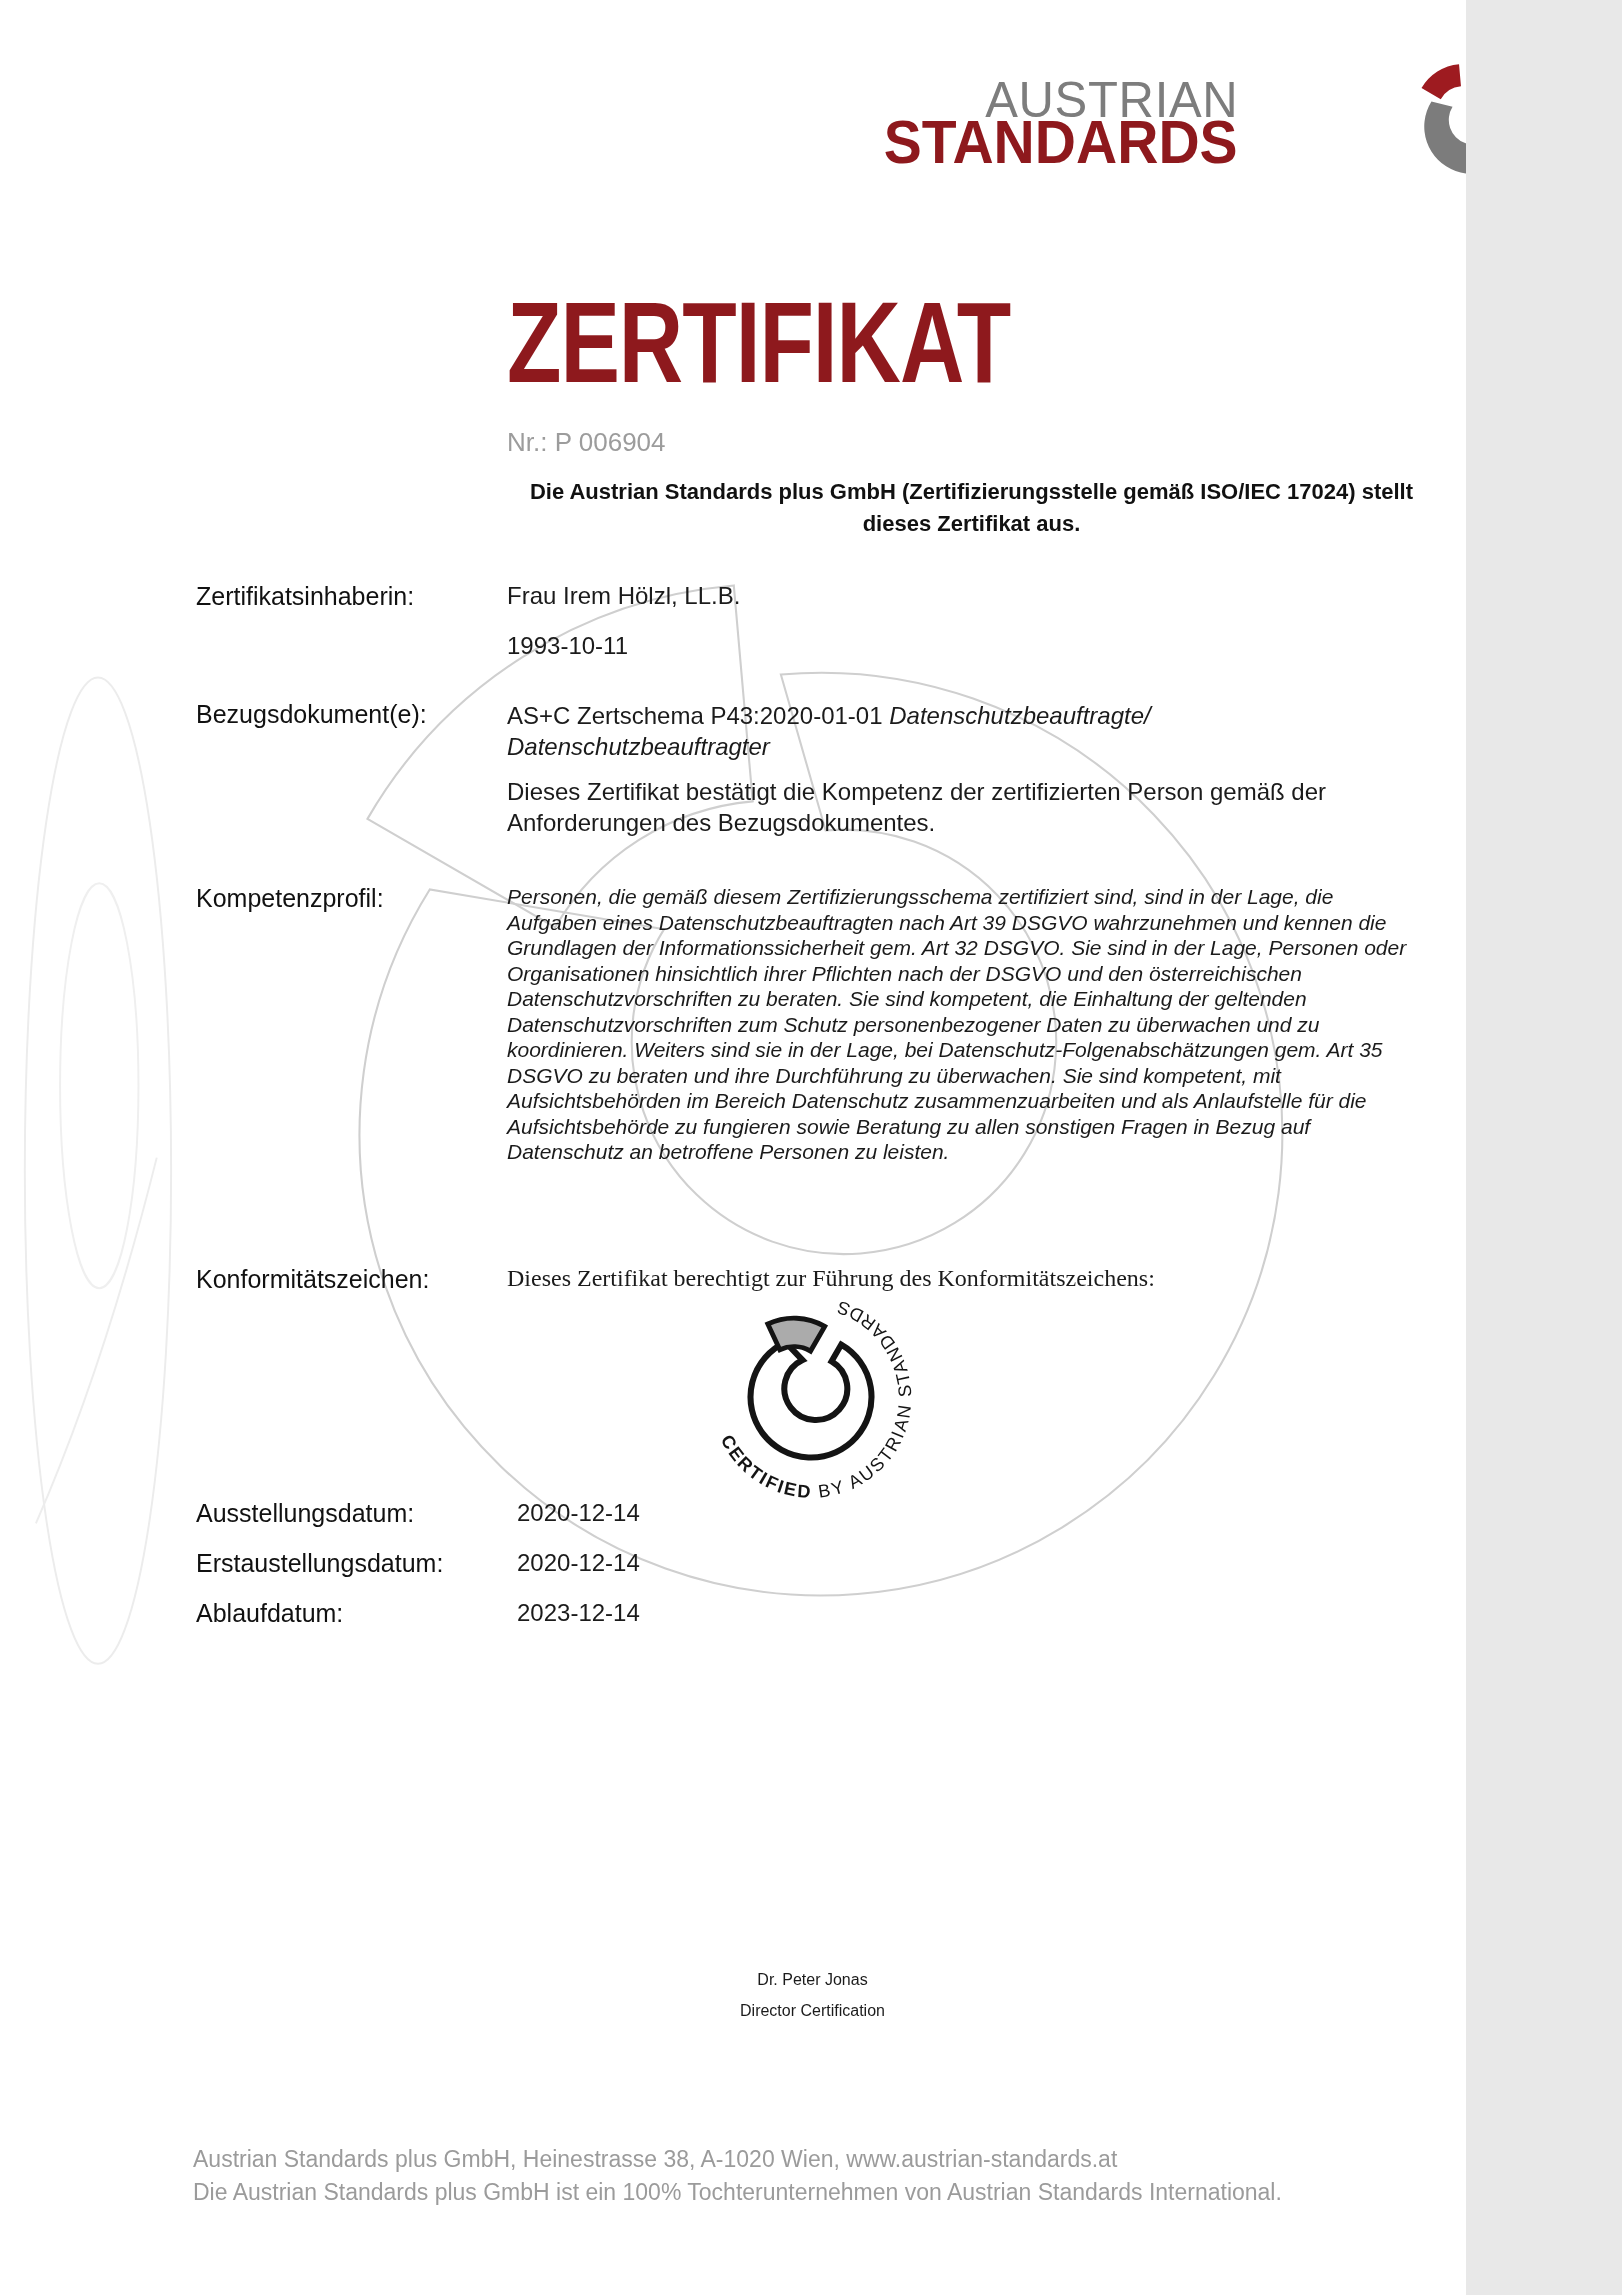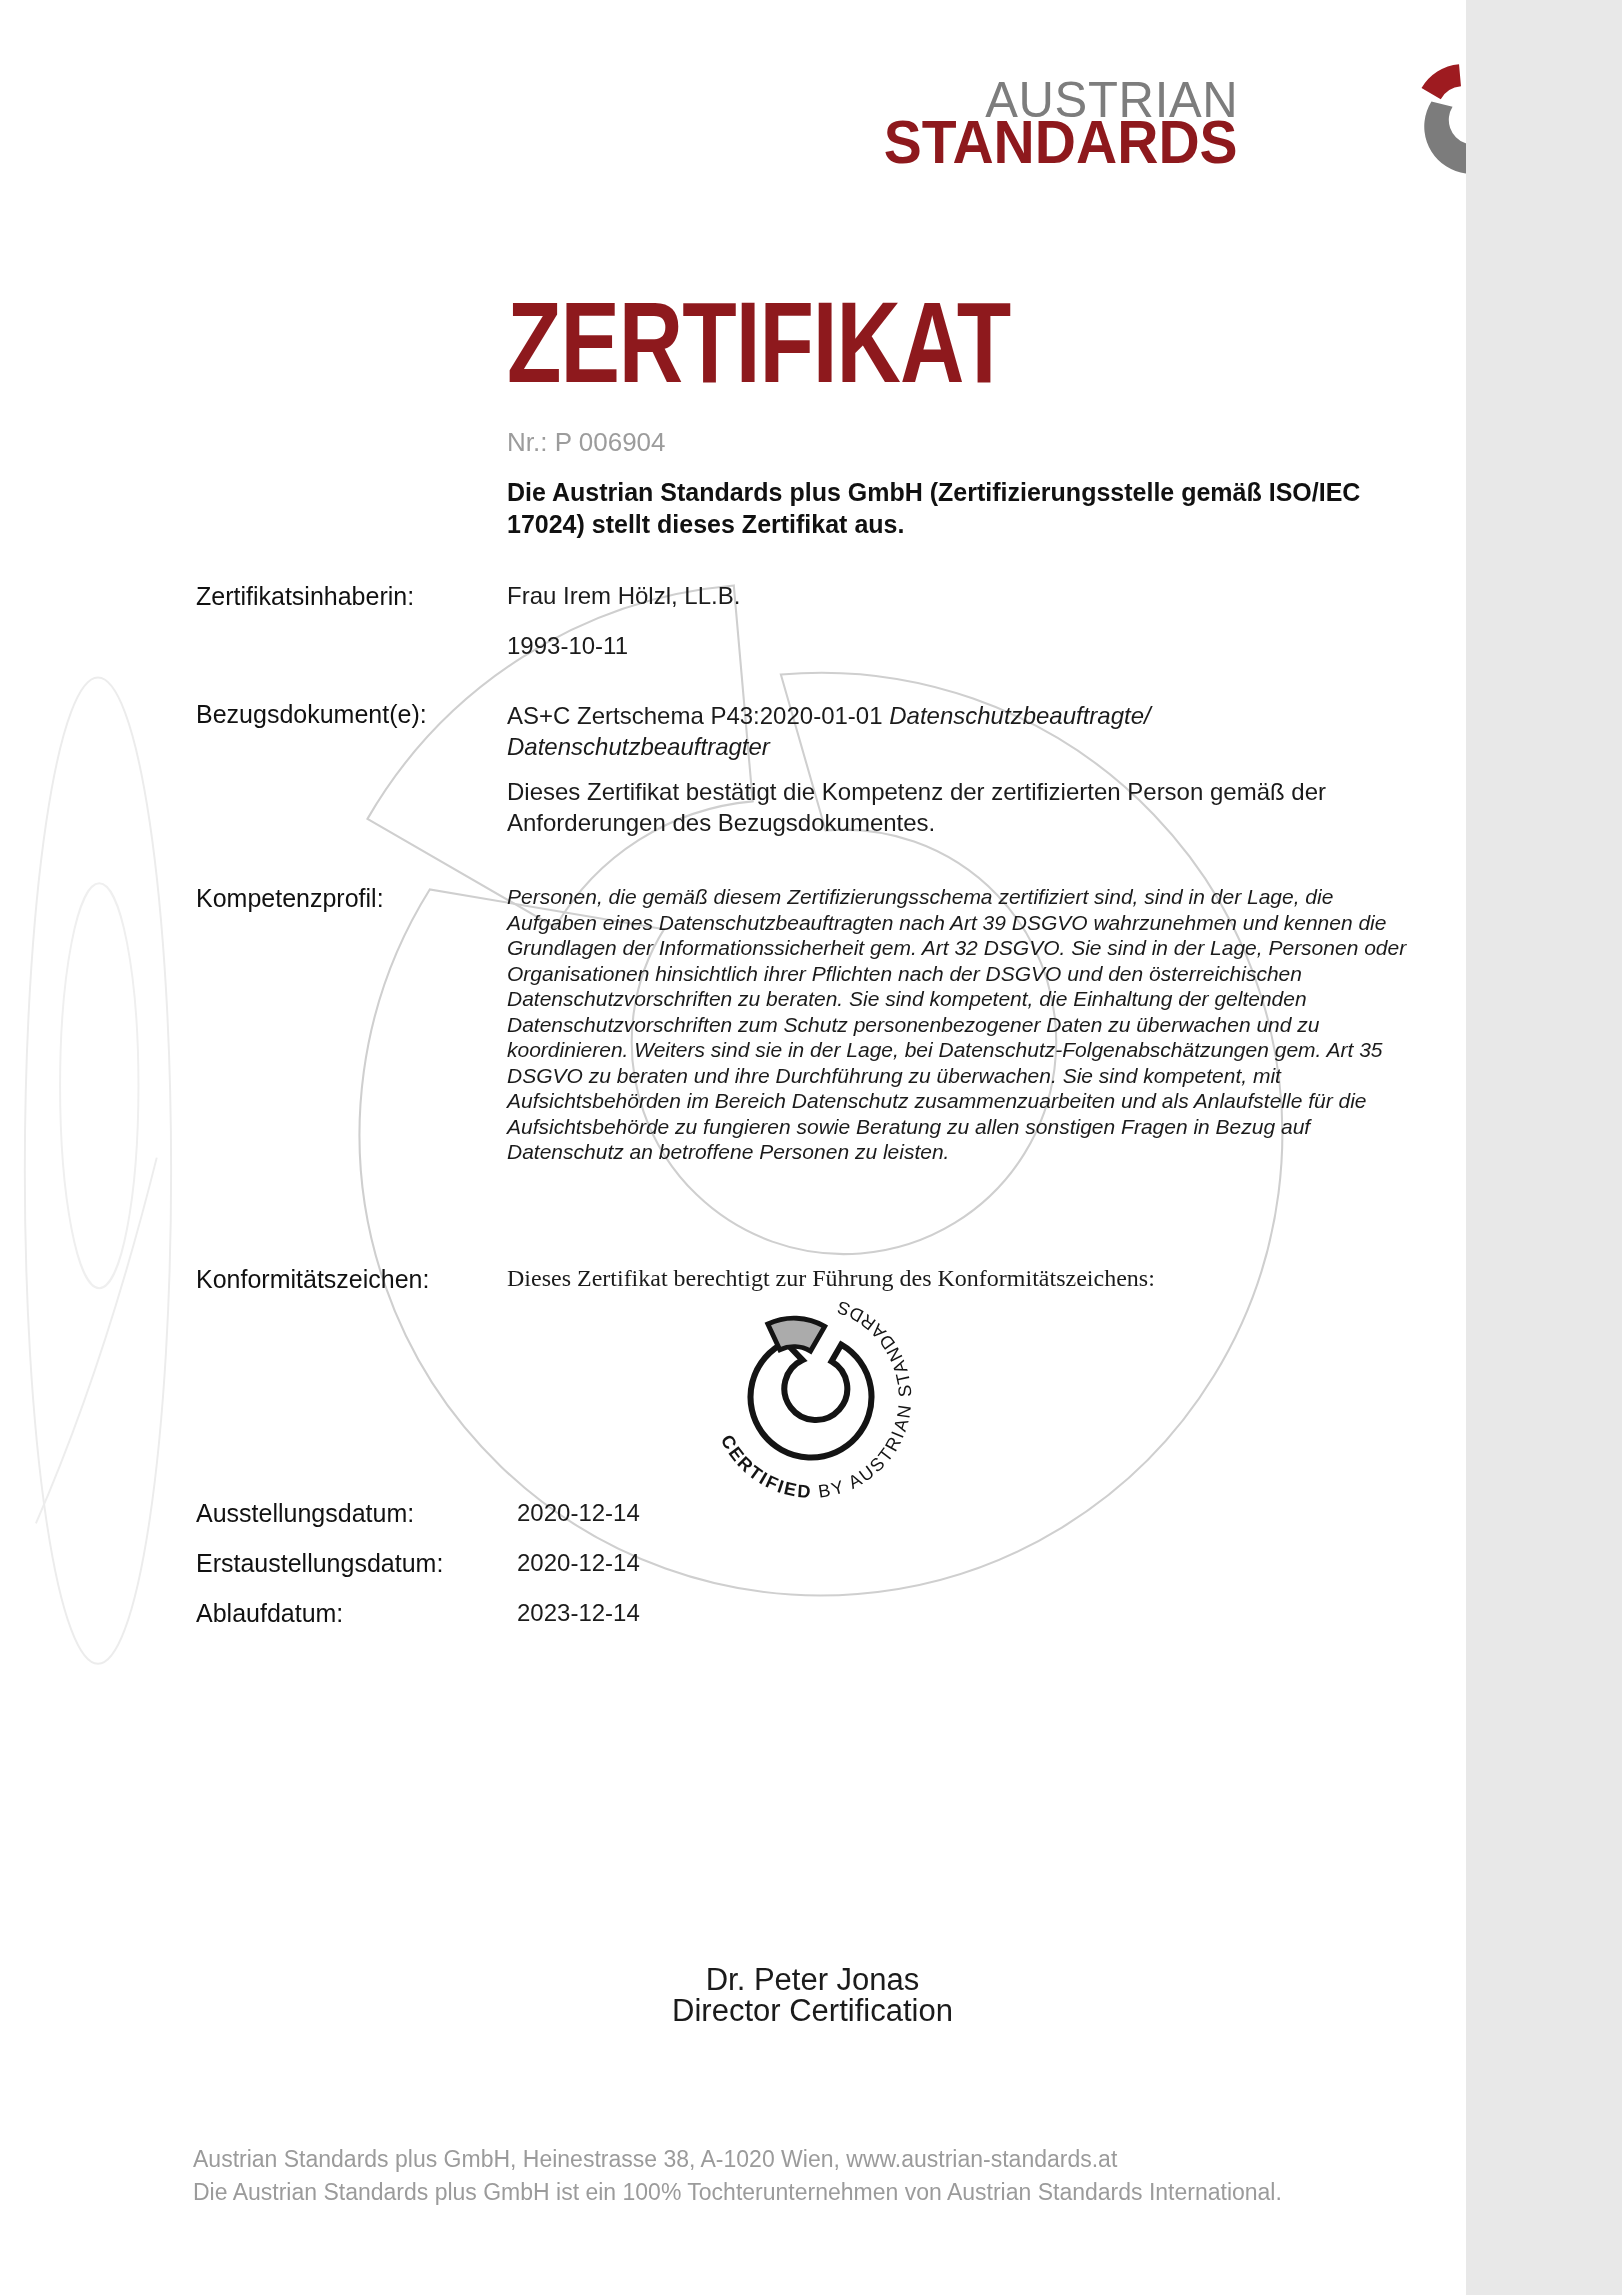--- a/index.html
+++ b/index.html
@@ -39,21 +39,21 @@
     color:#8e191d;
     transform:scaleX(0.775);transform-origin:left center;
     white-space:nowrap;letter-spacing:-1.3px;
   }
   .cert-number{
     left:507px;top:427px;
     font-size:26px;font-weight:400;color:#9c9c9c;white-space:nowrap;
   }
   .intro{
     left:507px;top:476px;width:929px;
-    font-size:25px;font-weight:700;line-height:32px;color:#111;
+    font-size:22px;font-weight:700;line-height:32px;color:#111;text-align:center;
   }
 
   .field-label{
     left:196px;
     font-size:25px;font-weight:400;color:#111;white-space:nowrap;
   }
   .value{font-size:24px;color:#1b1b1b;}
   .v-holder-name{left:507px;top:582px;white-space:nowrap;}
   .v-holder-birth{left:507px;top:632px;white-space:nowrap;}
   .v-ref{left:507px;top:700px;width:935px;line-height:31px;}
@@ -64,21 +64,21 @@
     font-size:21px;line-height:25.5px;color:#1b1b1b;font-style:italic;
   }
   .v-conformity{left:507px;top:1265px;width:935px;white-space:nowrap;font-family:Liberation Serif, serif;}
 
   .seal{left:690px;top:1276px;}
 
   .v-date{font-size:24px;white-space:nowrap;}
 
   .signature{
     left:616px;top:1964px;width:393px;
-    font-size:31px;line-height:31px;text-align:center;color:#1b1b1b;
+    font-size:16px;line-height:31px;text-align:center;color:#1b1b1b;
   }
   .footer{
     left:193px;top:2143px;width:1243px;
     font-size:23px;line-height:33px;color:#9b9b9b;
   }
 </style>
 </head>
 <body>
 
 <div class="page">

